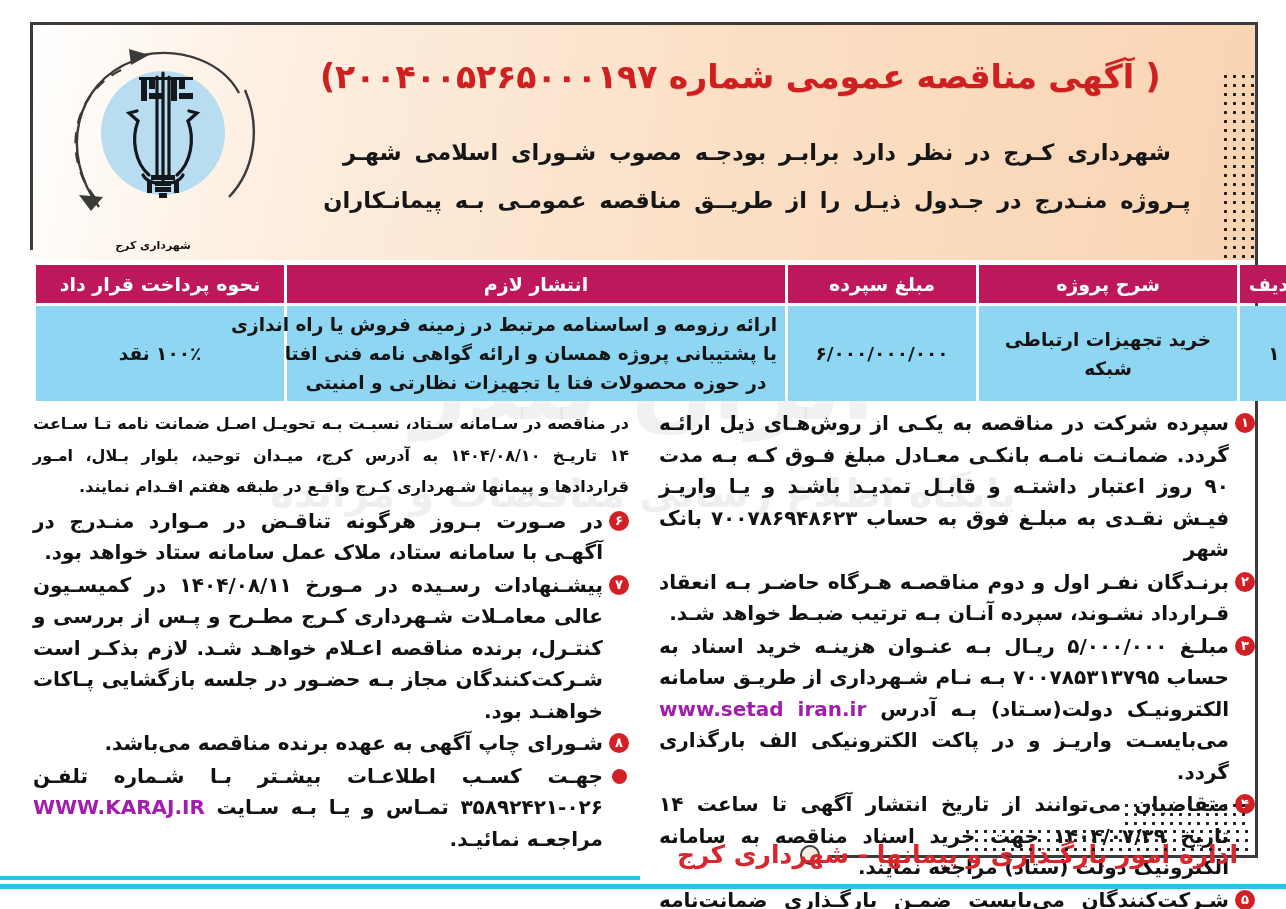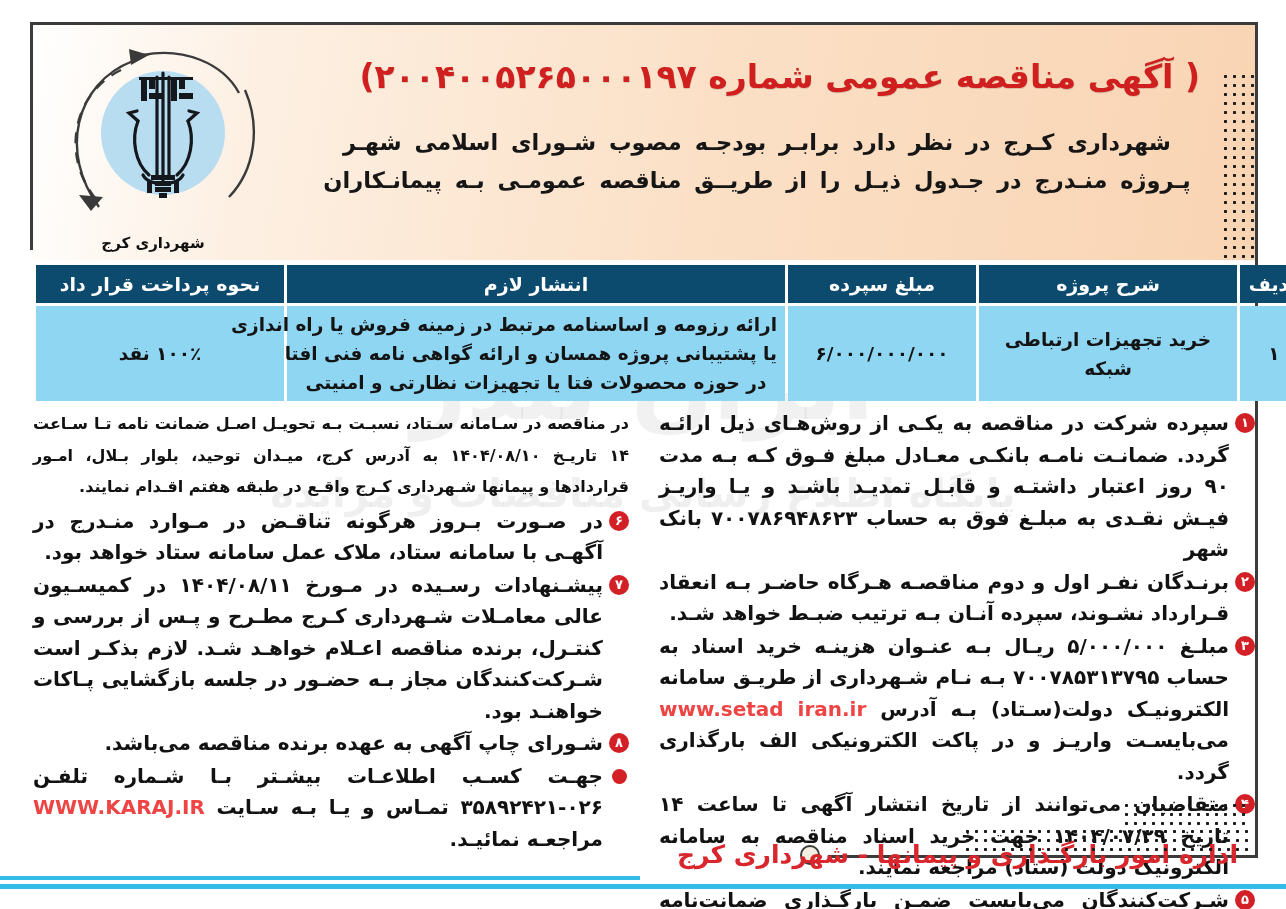--- a/index.html
+++ b/index.html
@@ -81,21 +81,21 @@
   .header-inner {
     position: absolute;
     inset: 0;
   }
 
   .title {
     position: absolute;
     right: 55px;
     top: 32px;
     width: 880px;
-    text-align: right;
+    text-align: left;
     color: #cf1f1f;
     font-size: 33px;
     font-weight: bold;
     letter-spacing: -0.5px;
     direction: rtl;
     white-space: nowrap;
     text-shadow: 0.5px 0.5px 0 rgba(0,0,0,0.12);
   }
 
   .intro {
@@ -105,34 +105,34 @@
     width: 900px;
     color: #161616;
     font-size: 22.5px;
     font-weight: bold;
     line-height: 38px;
     direction: rtl;
     text-align: justify;
     text-align-last: center;
     word-spacing: 5px;
   }
-  .intro div { white-space: nowrap; text-align: right; }
+  .intro div { white-space: nowrap; text-align: right; margin-top: 10px; }
 
   
   .logo-wrap {
     position: absolute;
     left: 0px; top: 10px;
     width: 240px; height: 225px;
   }
   .logo-caption {
     position: absolute;
     left: 0; right: 0;
     bottom: 8px;
     text-align: center;
-    font-size: 15px;
+    font-size: 11px;
     font-weight: bold;
     color: #111;
     direction: rtl;
   }
 
   
   .dots-top {
     position: absolute;
     left: 1188px; top: 47px;
     width: 58px; height: 200px;
@@ -159,21 +159,21 @@
   .tender-table {
     position: absolute;
     left: 33px; top: 262px;
     width: 1222px;
     border-collapse: separate;
     border-spacing: 3px;
     direction: rtl;
     table-layout: fixed;
   }
   .tender-table th {
-    background: #0c4a6e;
+    background: #be185d;
     color: #ffffff;
     font-size: 19px;
     font-weight: bold;
     height: 38px;
     text-align: center;
     vertical-align: middle;
     padding: 0 4px;
     white-space: nowrap;
   }
   .tender-table td {
@@ -240,21 +240,21 @@
   }
   .bullet-dot {
     position: absolute;
     right: 2px;
     top: 8px;
     width: 15px; height: 15px;
     border-radius: 50%;
     background: #d32026;
   }
 
-  .red-link { color: #ef4444; }
+  .red-link { color: #a21caf; }
 
   
   .cont {
     color: #121212;
     font-size: 16px;
     font-weight: bold;
     line-height: 31.5px;
     direction: rtl;
     text-align: justify;
     margin: 0 0 3px 0;

